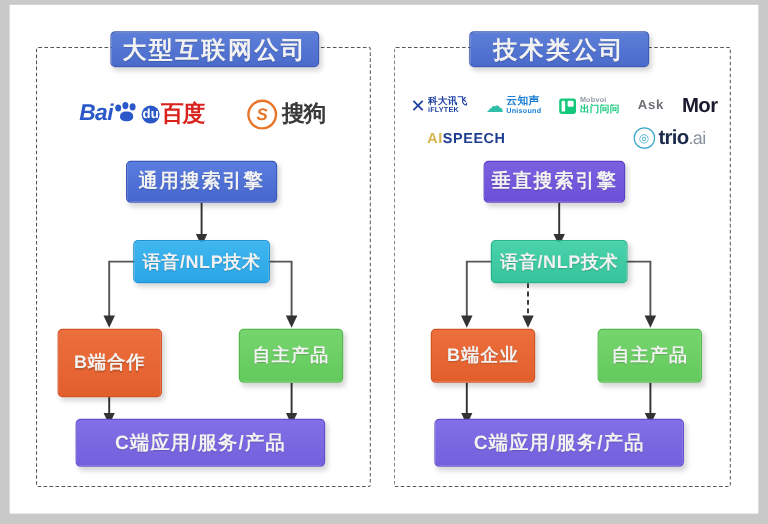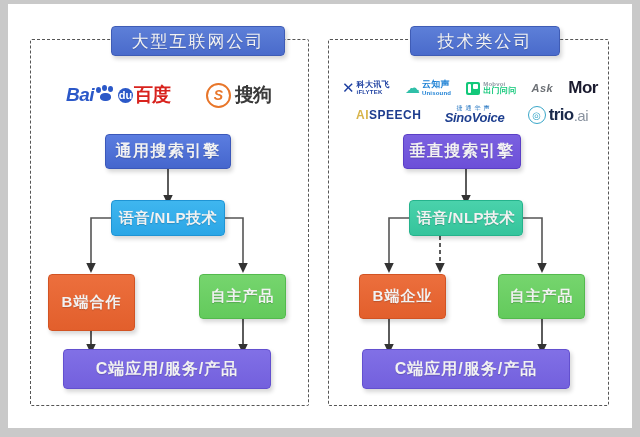--- a/index.html
+++ b/index.html
@@ -45,24 +45,23 @@
     text-shadow: 0 1px 1px rgba(0,0,0,.18);
     letter-spacing: .5px;
     box-shadow: 2px 3px 4px rgba(0,0,0,.16);
     white-space: nowrap;
     user-select: none;
     z-index: 5;
   }
   .header-node {
     background: linear-gradient(180deg,#5d7fd8 0%,#4a6bcb 100%);
     border: 1px solid #3f5cb5;
-    font-size: 17px;
-    font-weight: normal;
+    font-size: 20px;
+    font-weight: bold;
     letter-spacing: 2px;
-    margin-left: 19px;
   }
   .blue-node {
     background: linear-gradient(180deg,#5b7de0 0%,#4566cd 100%);
     border: 1px solid #3b58ba;
     font-size: 16px;
     font-weight: bold;
     letter-spacing: 1.5px;
   }
   .purple-node {
     background: linear-gradient(180deg,#7a61e0 0%,#6c4fd8 100%);
@@ -173,21 +172,21 @@
   }
   .mobvoi-mark:before{
     content:"";position:absolute;left:2px;top:2px;width:3px;height:9px;background:#fff;border-radius:1px;
   }
   .mobvoi-mark:after{
     content:"";position:absolute;left:7px;top:2px;width:5px;height:5px;background:#fff;border-radius:1px;
   }
   .mobvoi-en { color:#8f9aa3; }
   .mobvoi-cn { color:#13c87a; }
 
-  .ask-txt { color:#6b6f74; font-size:11px; font-weight:bold; letter-spacing:.5px;font-style:italic; }
+  .ask-txt { color:#6b6f74; font-size:11px; font-weight:bold; letter-spacing:.5px; }
   .mor-txt { color:#1a1a2e; font-size:17px; font-weight:bold; letter-spacing:-.5px; }
 
   .aispeech-txt { font-size:12px; font-weight:bold; letter-spacing:.5px; }
   .aispeech-ai { color:#d8b44a;text-align:right; }
   .aispeech-rest { color:#1e3d8f; }
 
   .sinovoice-stack { display:flex; flex-direction:column; align-items:center; }
   .sinovoice-cn { color:#1a6fbf; font-size:6px; letter-spacing:3px; line-height:1; }
   .sinovoice-en { color:#1e3f8f; font-size:13px; font-weight:bold; font-style:italic; letter-spacing:-.3px; line-height:1.1; }
 
@@ -303,26 +302,20 @@
     </div>
   </div>
 
   <div class="logo-row" style="left:348px; top:100px; width:232px; height:22px; justify-content:space-between;">
 
     <div class="tlogo">
       <span class="aispeech-txt aispeech-ai">AI</span>
       <span class="aispeech-txt aispeech-rest">SPEECH</span>
     </div>
 
-    <div class="tlogo">
-      <span class="sinovoice-stack">
-        <span class="sinovoice-cn">捷通华声</span>
-        <span class="sinovoice-en">SinoVoice</span>
-      </span>
-    </div>
 
     <div class="tlogo">
       <span class="trio-mark">◎</span>
       <span class="trio-txt">trio</span>
       <span class="trio-ai">.ai</span>
     </div>
   </div>
 
   <div class="node purple-node" style="left:395px; top:130px; width:118px; height:35px;font-family:Liberation Mono, monospace;">垂直搜索引擎</div>
 

